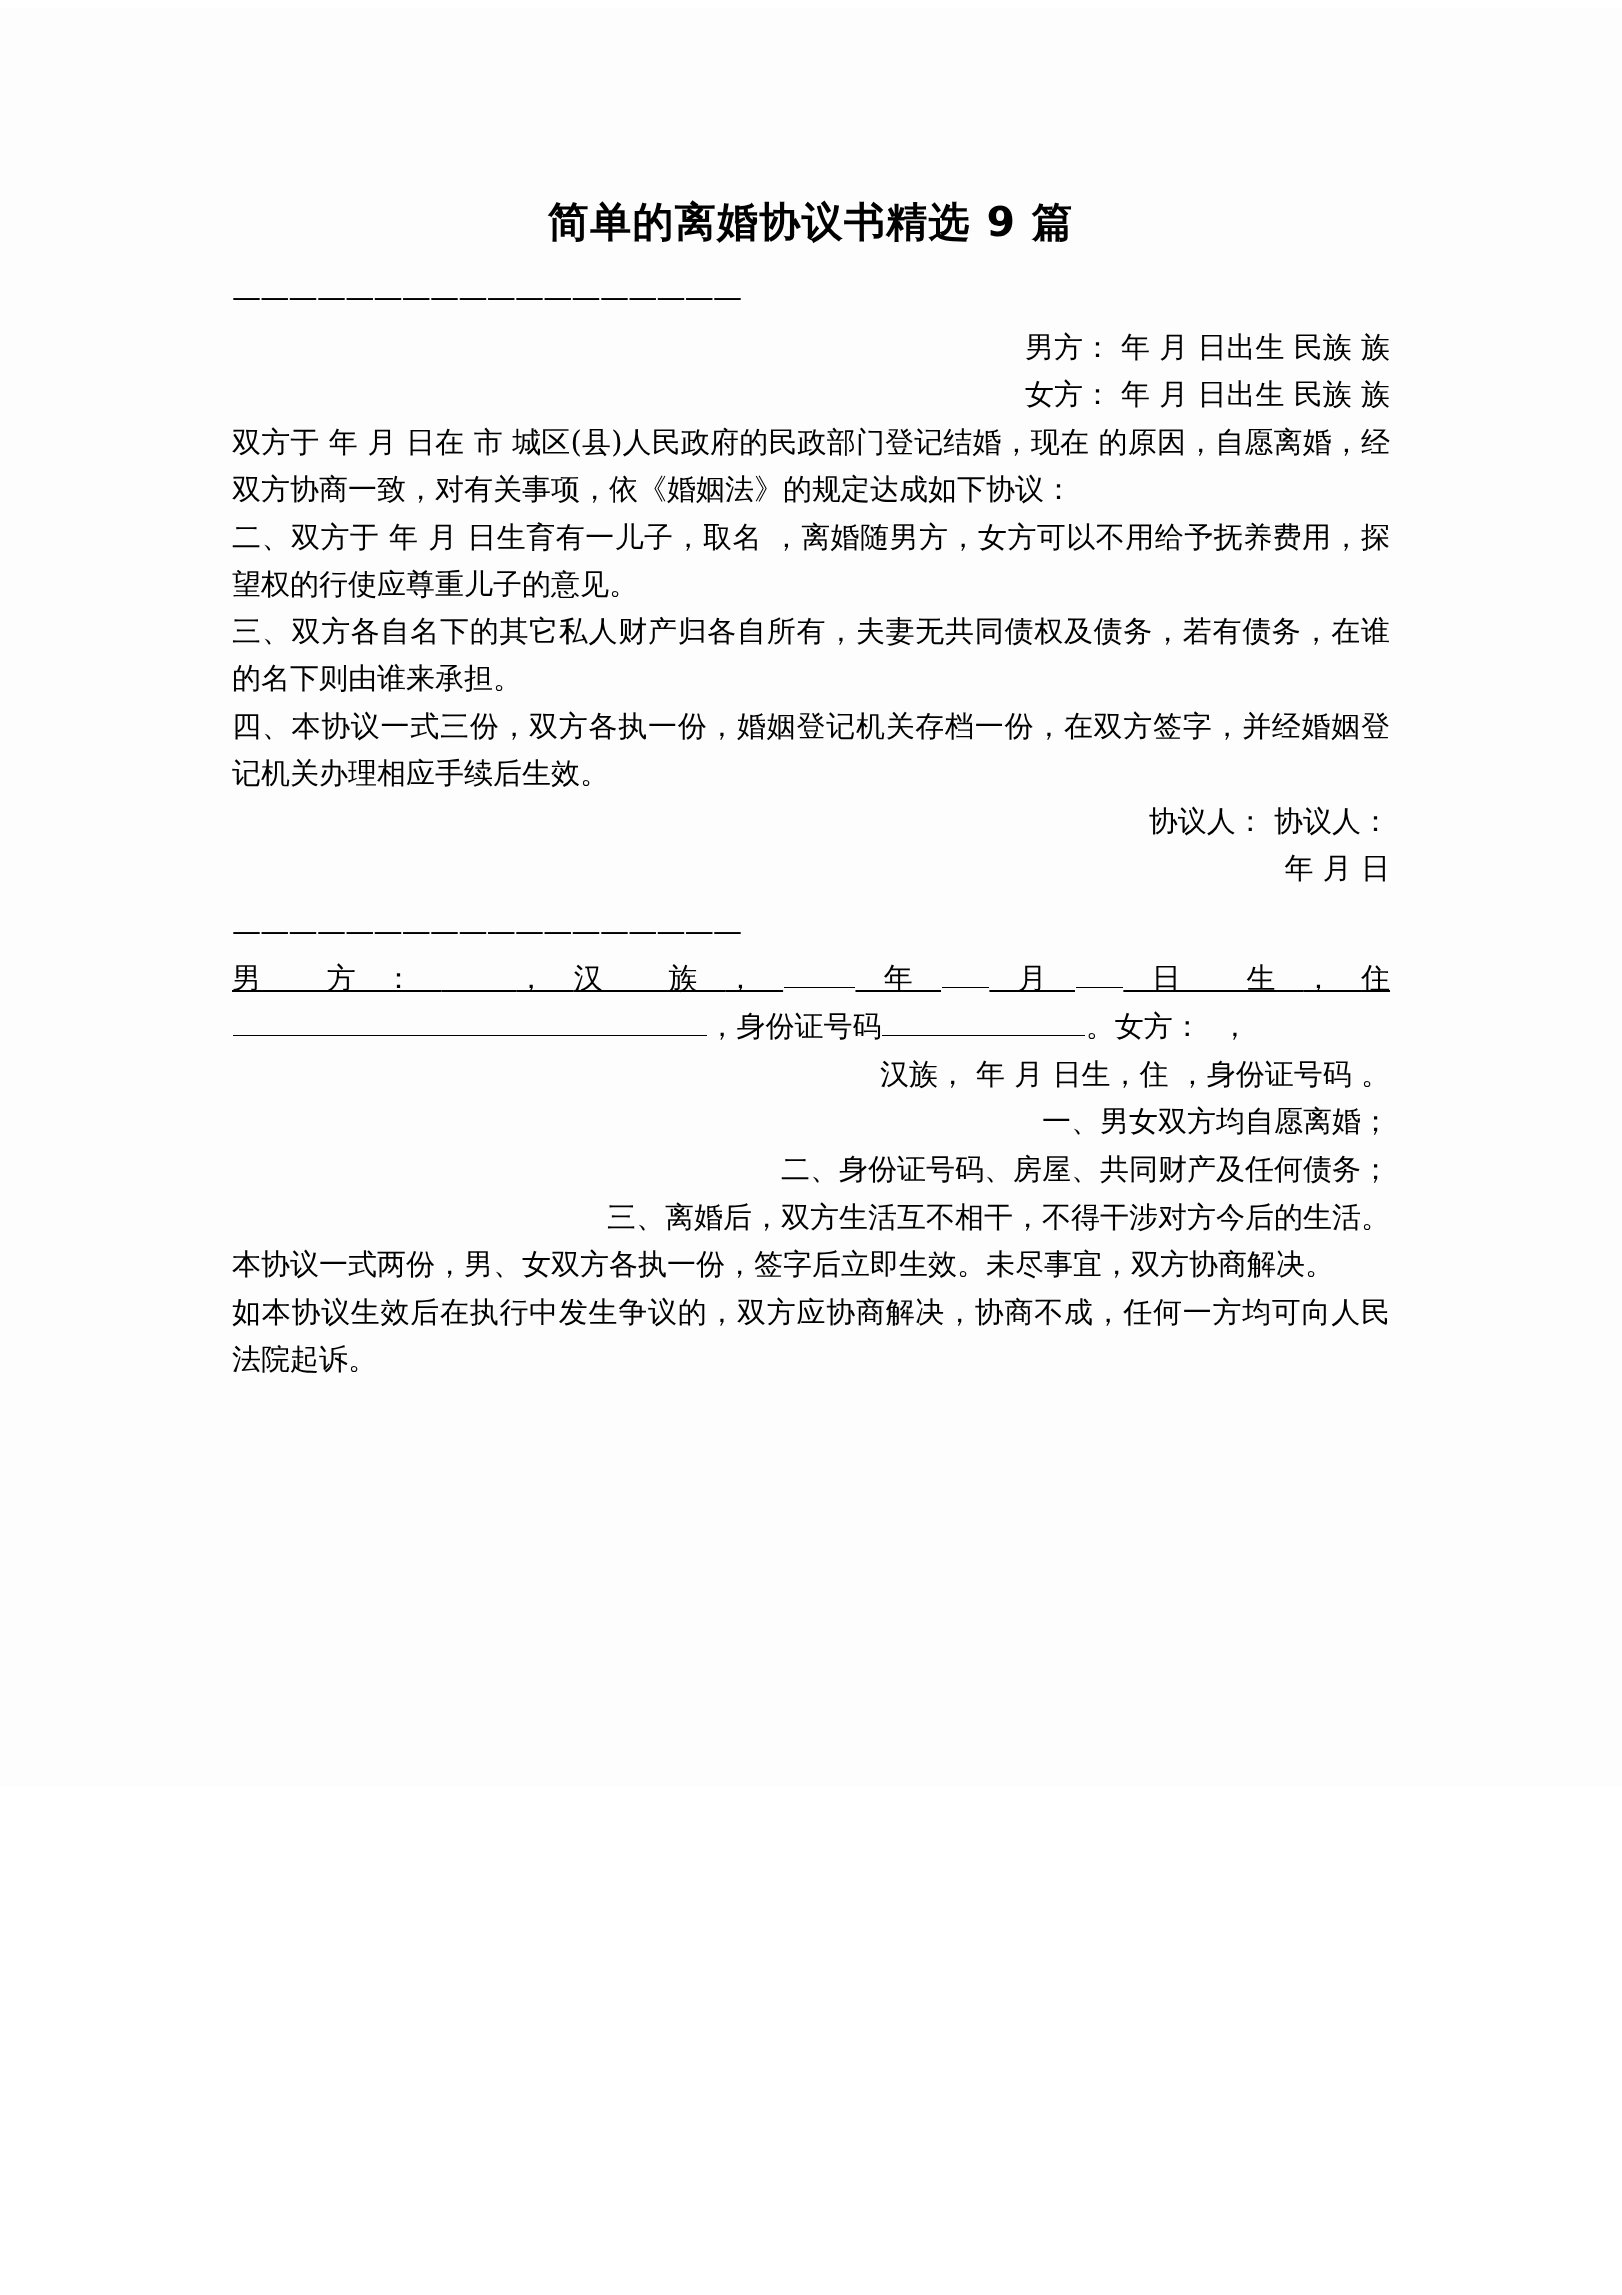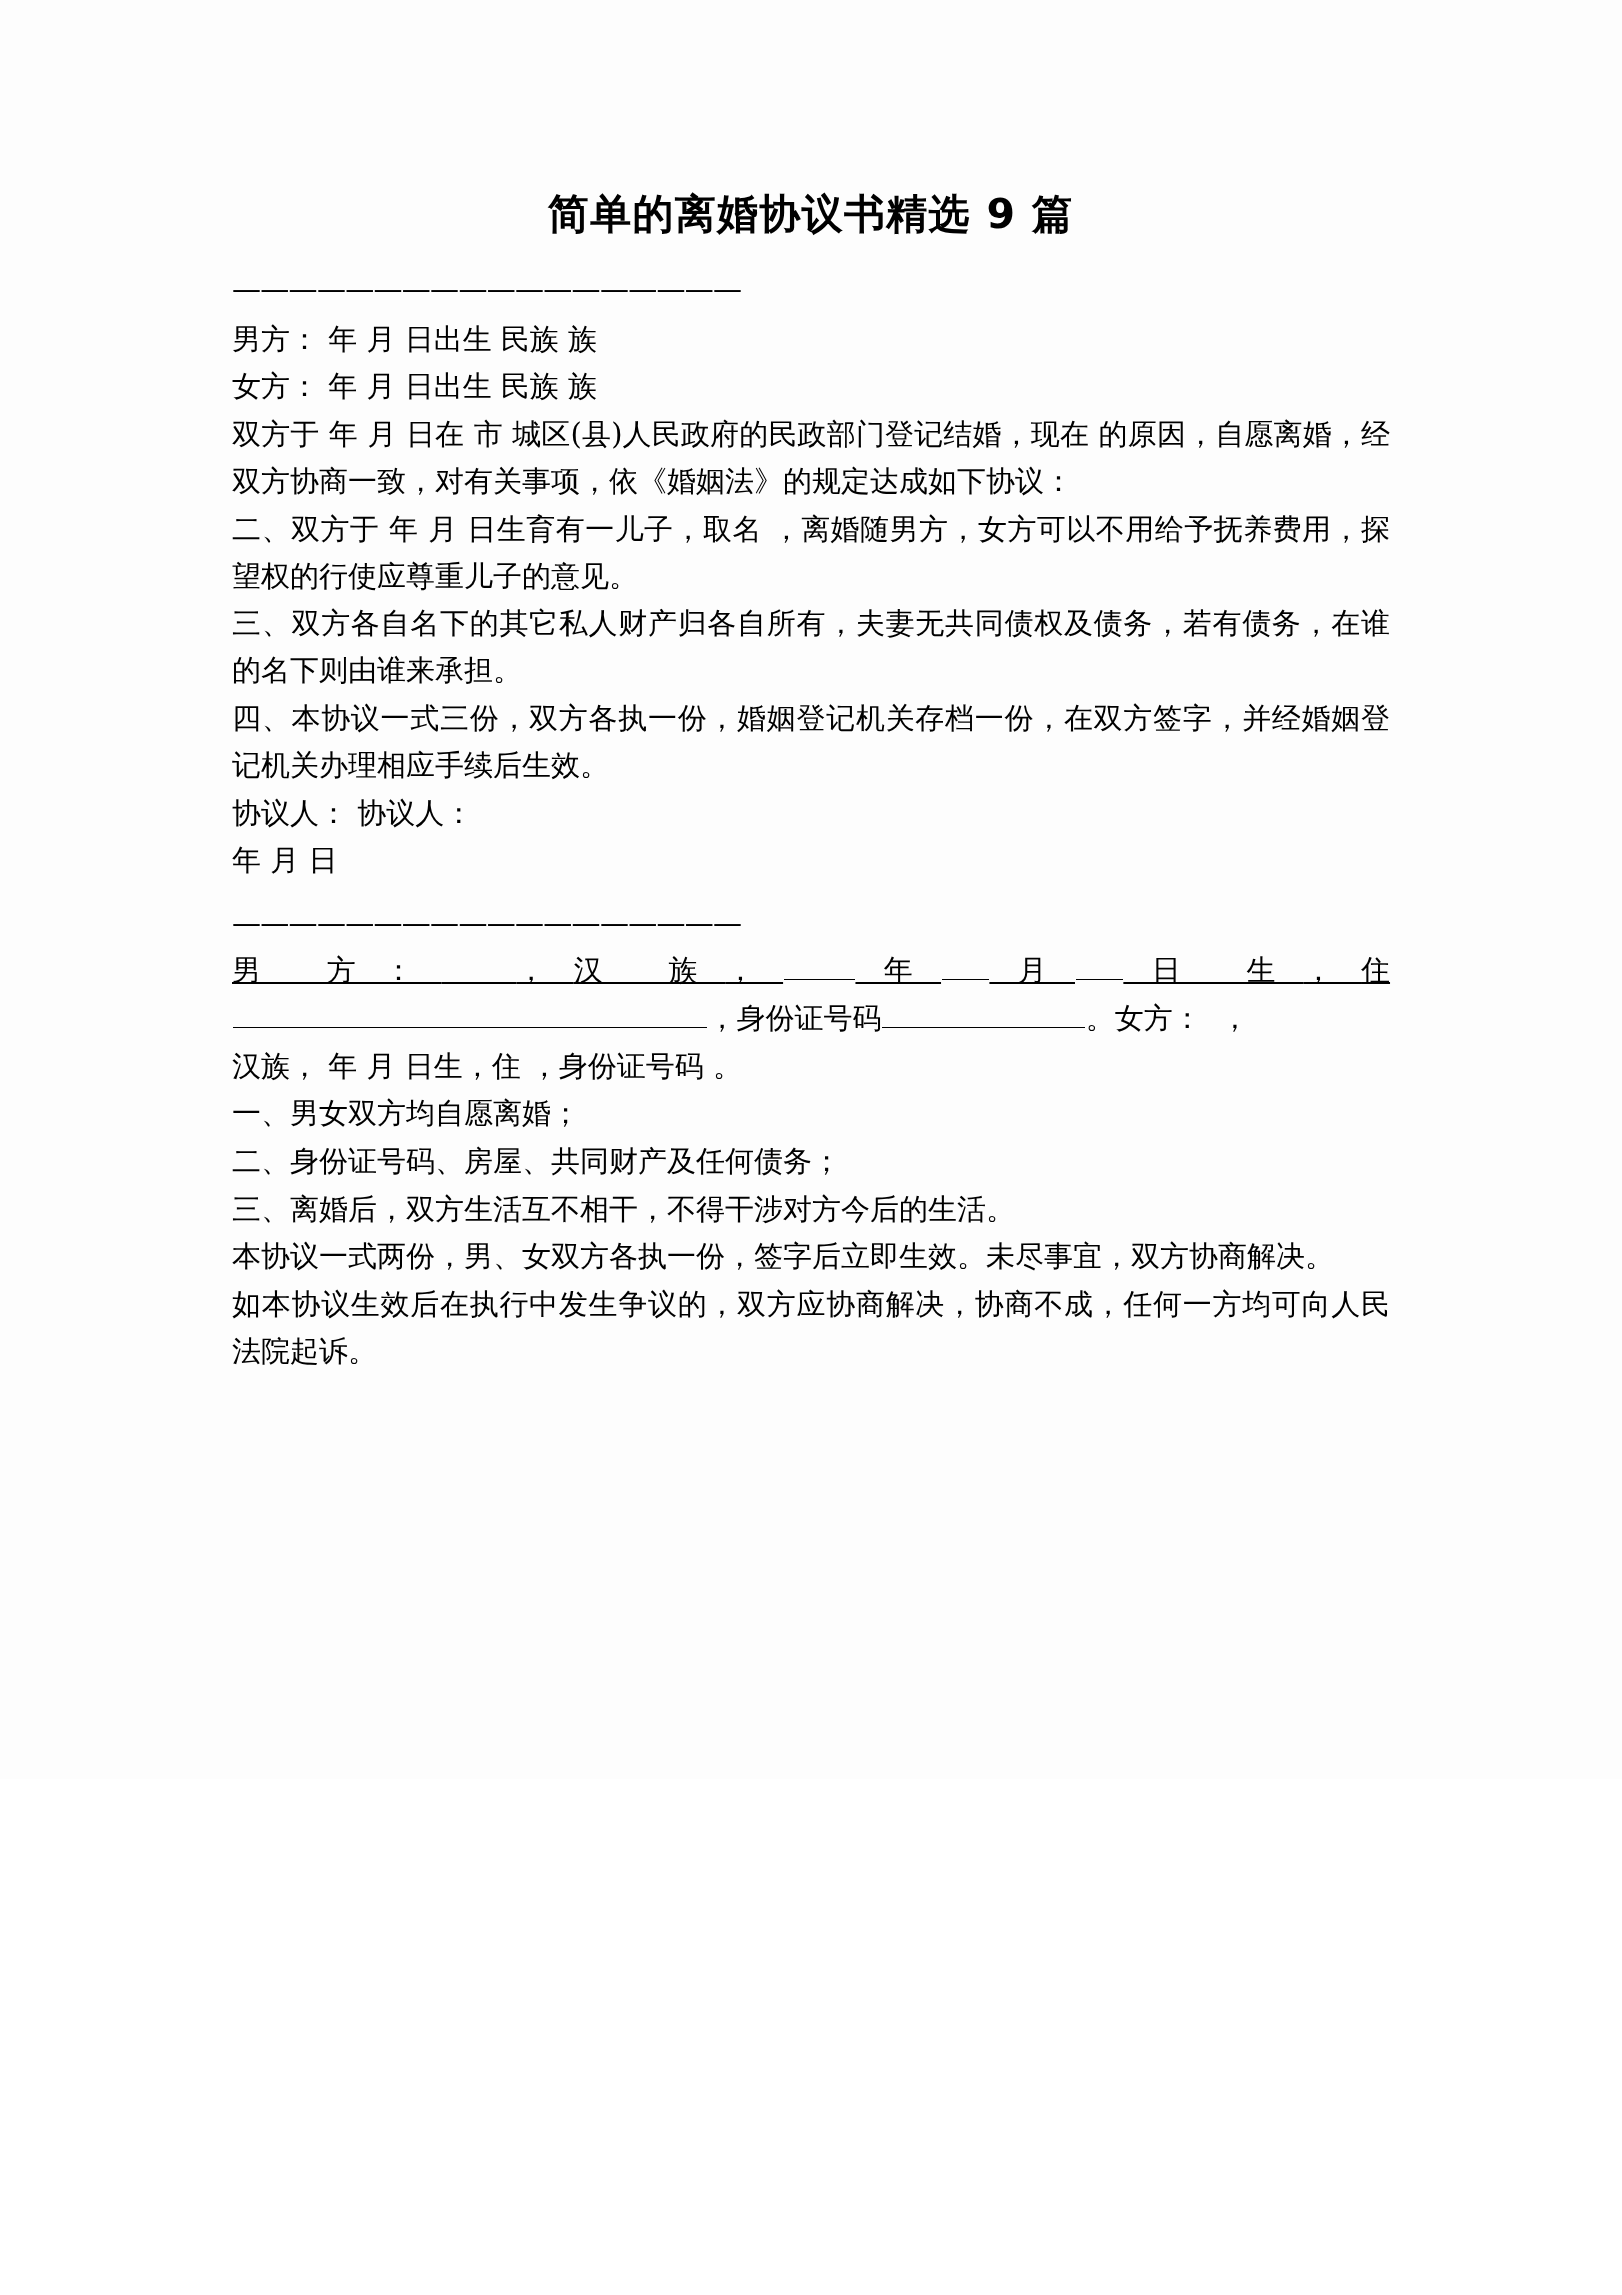--- a/index.html
+++ b/index.html
@@ -6,21 +6,21 @@
   html, body {
     margin: 0;
     padding: 0;
     background: #ffffff;
   }
   .page {
     position: relative;
     width: 1623px;
     height: 1779px;
     background: #fdfdfd;
-    margin: 0 auto;
+    margin: 8px auto;
     overflow: hidden;
     font-family: "DejaVu Serif", "Liberation Serif", serif;
     color: #000000;
     -webkit-font-smoothing: antialiased;
   }
   .content {
     position: absolute;
     left: 232px;
     top: 0;
     width: 1158px;
@@ -53,21 +53,21 @@
   .separator.second {
     padding-top: 19.6px;
     padding-bottom: 3.9px;
   }
   
   .para {
     font-size: 29px;
     line-height: 1.62;
     margin: 0;
     padding: 0 0 0.7px 0;
-    text-align: left;
+    text-align: right;
     word-break: break-all;
     white-space: pre-wrap;
   }
   .para.justify {
     text-align: justify;
     text-align-last: justify;
     white-space: normal;
     text-decoration: underline;
   }
   .para.justify-normal {

